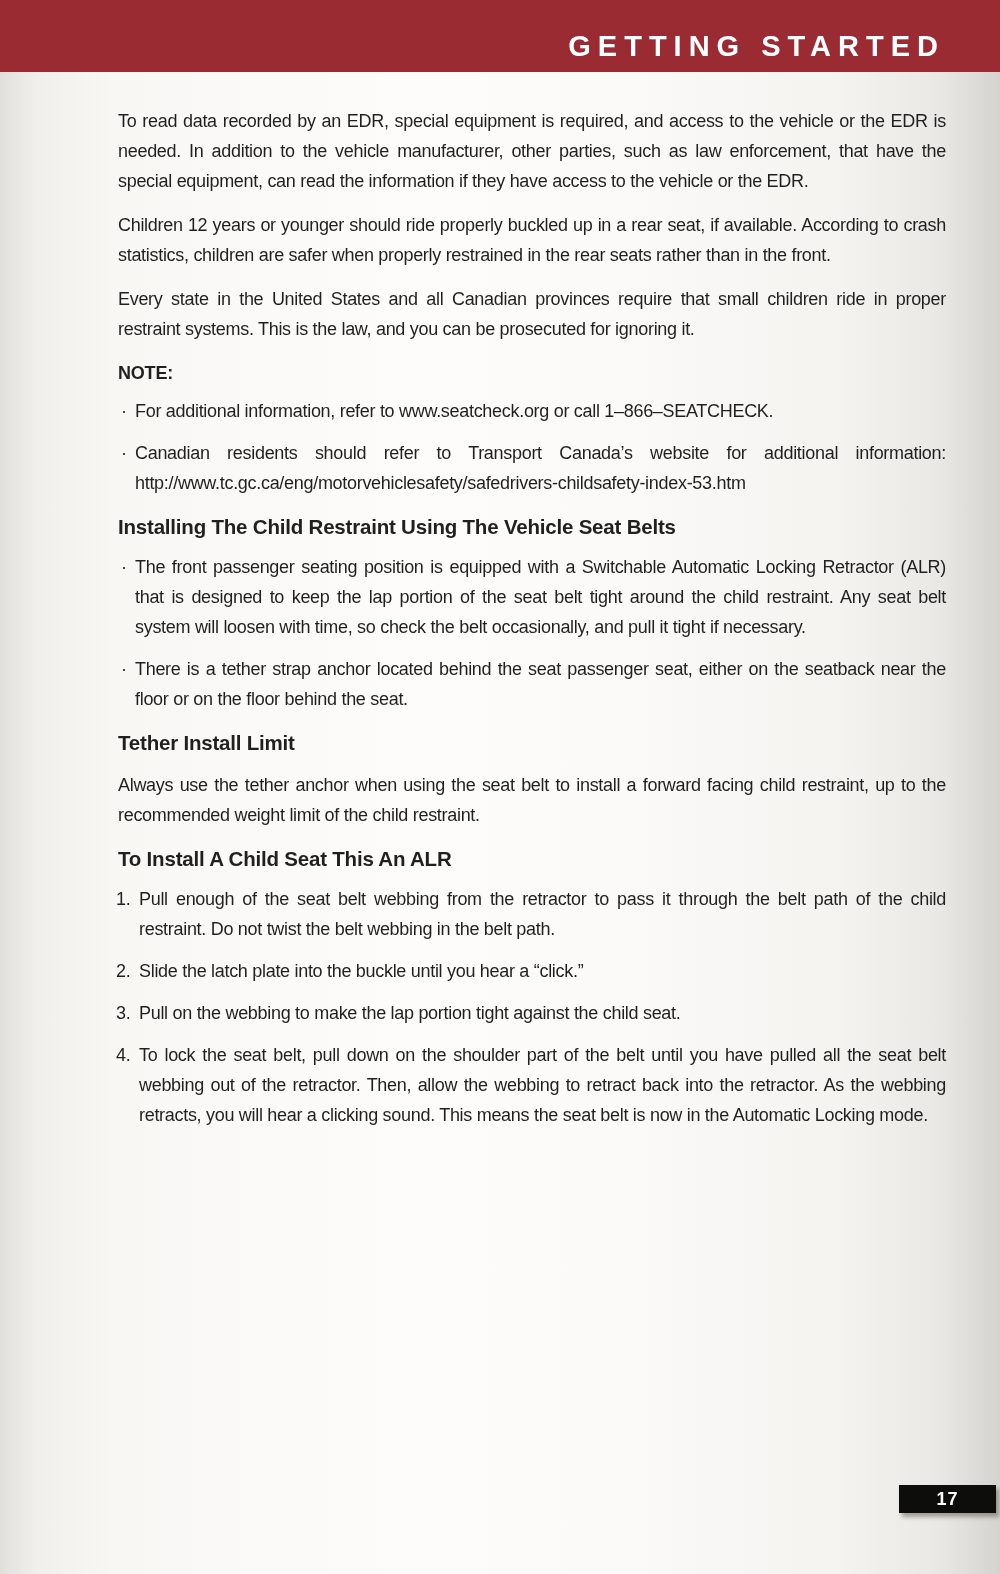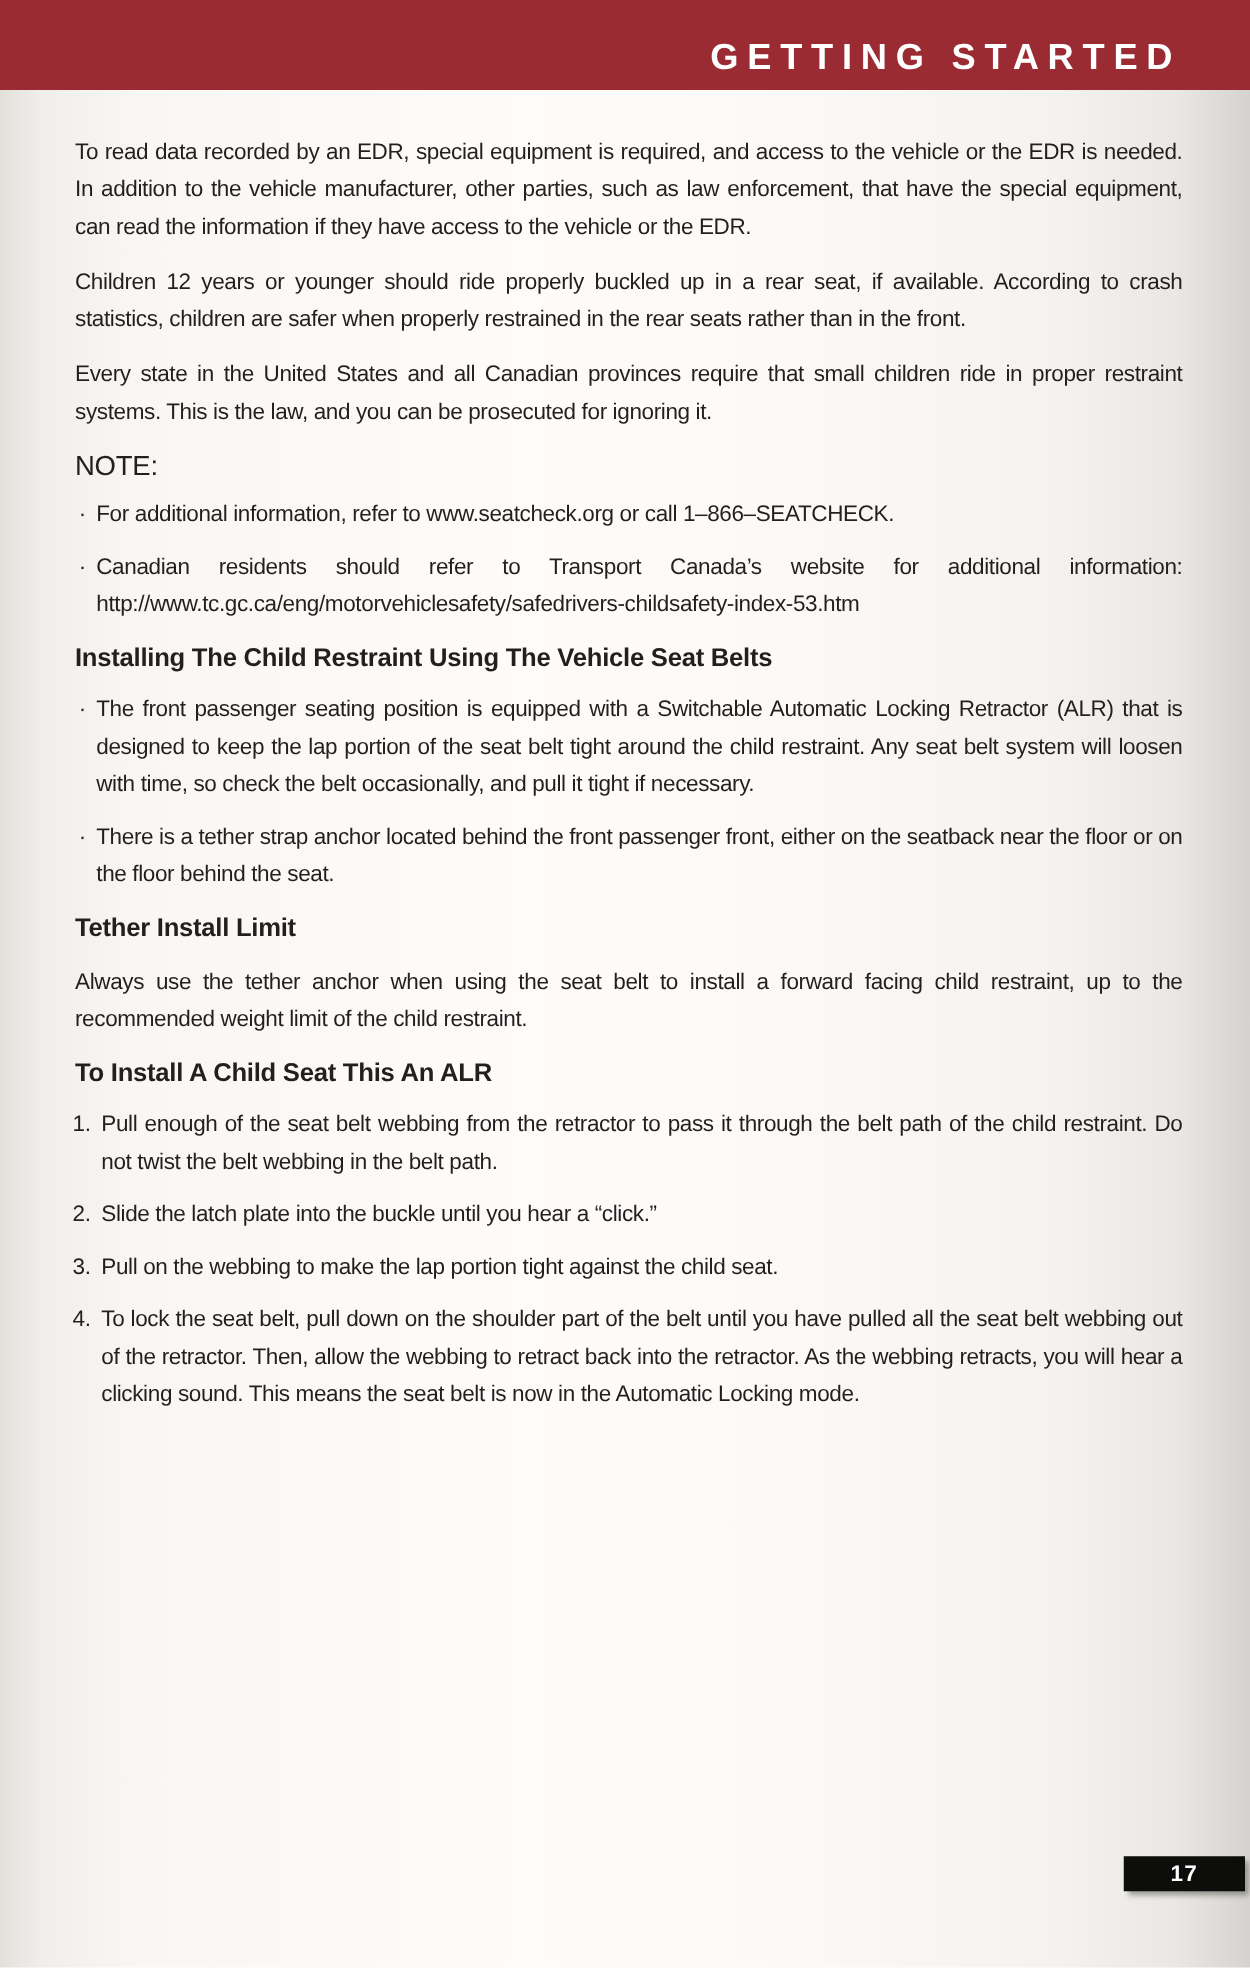--- a/index.html
+++ b/index.html
@@ -25,43 +25,43 @@
   }
   .band .chapter{
     color:#ffffff;
     font-weight:700;
     font-size:29px;
     letter-spacing:7px;
     line-height:1;
     white-space:nowrap;
   }
   .content{
-    padding:34px 54px 0 60px;
+    padding:34px 54px 0 118px;
     box-sizing:border-box;
   }
   p.body{
     margin:14px 0 0 0;
     font-size:18px;
     line-height:30px;
     letter-spacing:-0.3px;
     text-align:justify;
   }
   p.first{margin-top:0;}
   h1.section{
     margin:24px 0 0 0;
     font-size:30px;
     line-height:34px;
     font-weight:700;
     letter-spacing:1.5px;
   }
   .note-label{
     margin:14px 0 0 0;
-    font-size:22px;
+    font-size:18px;
     line-height:30px;
-    font-weight:400;
+    font-weight:700;
     letter-spacing:-0.2px;
   }
   h2.sub{
     margin:16px 0 0 0;
     font-size:20.5px;
     line-height:26px;
     font-weight:700;
     letter-spacing:-0.2px;
   }
   .li{
@@ -138,21 +138,21 @@
     </div>
 
     <h2 class="sub">Installing The Child Restraint Using The Vehicle Seat Belts</h2>
 
     <div class="li mt12">
       <span class="marker">·</span>
       <p class="body first">The front passenger seating position is equipped with a Switchable Automatic Locking Retractor (ALR) that is designed to keep the lap portion of the seat belt tight around the child restraint. Any seat belt system will loosen with time, so check the belt occasionally, and pull it tight if necessary.</p>
     </div>
     <div class="li mt12">
       <span class="marker">·</span>
-      <p class="body first">There is a tether strap anchor located behind the front passenger front, either on the seatback near the floor or on the floor behind the seat.</p>
+      <p class="body first">There is a tether strap anchor located behind the seat passenger seat, either on the seatback near the floor or on the floor behind the seat.</p>
     </div>
 
     <h2 class="sub">Tether Install Limit</h2>
     <p class="body">Always use the tether anchor when using the seat belt to install a forward facing child restraint, up to the recommended weight limit of the child restraint.</p>
 
     <h2 class="sub">To Install A Child Seat This An ALR</h2>
 
     <div class="step mt12">
       <span class="num">1.</span>
       <p class="body first">Pull enough of the seat belt webbing from the retractor to pass it through the belt path of the child restraint. Do not twist the belt webbing in the belt path.</p>

